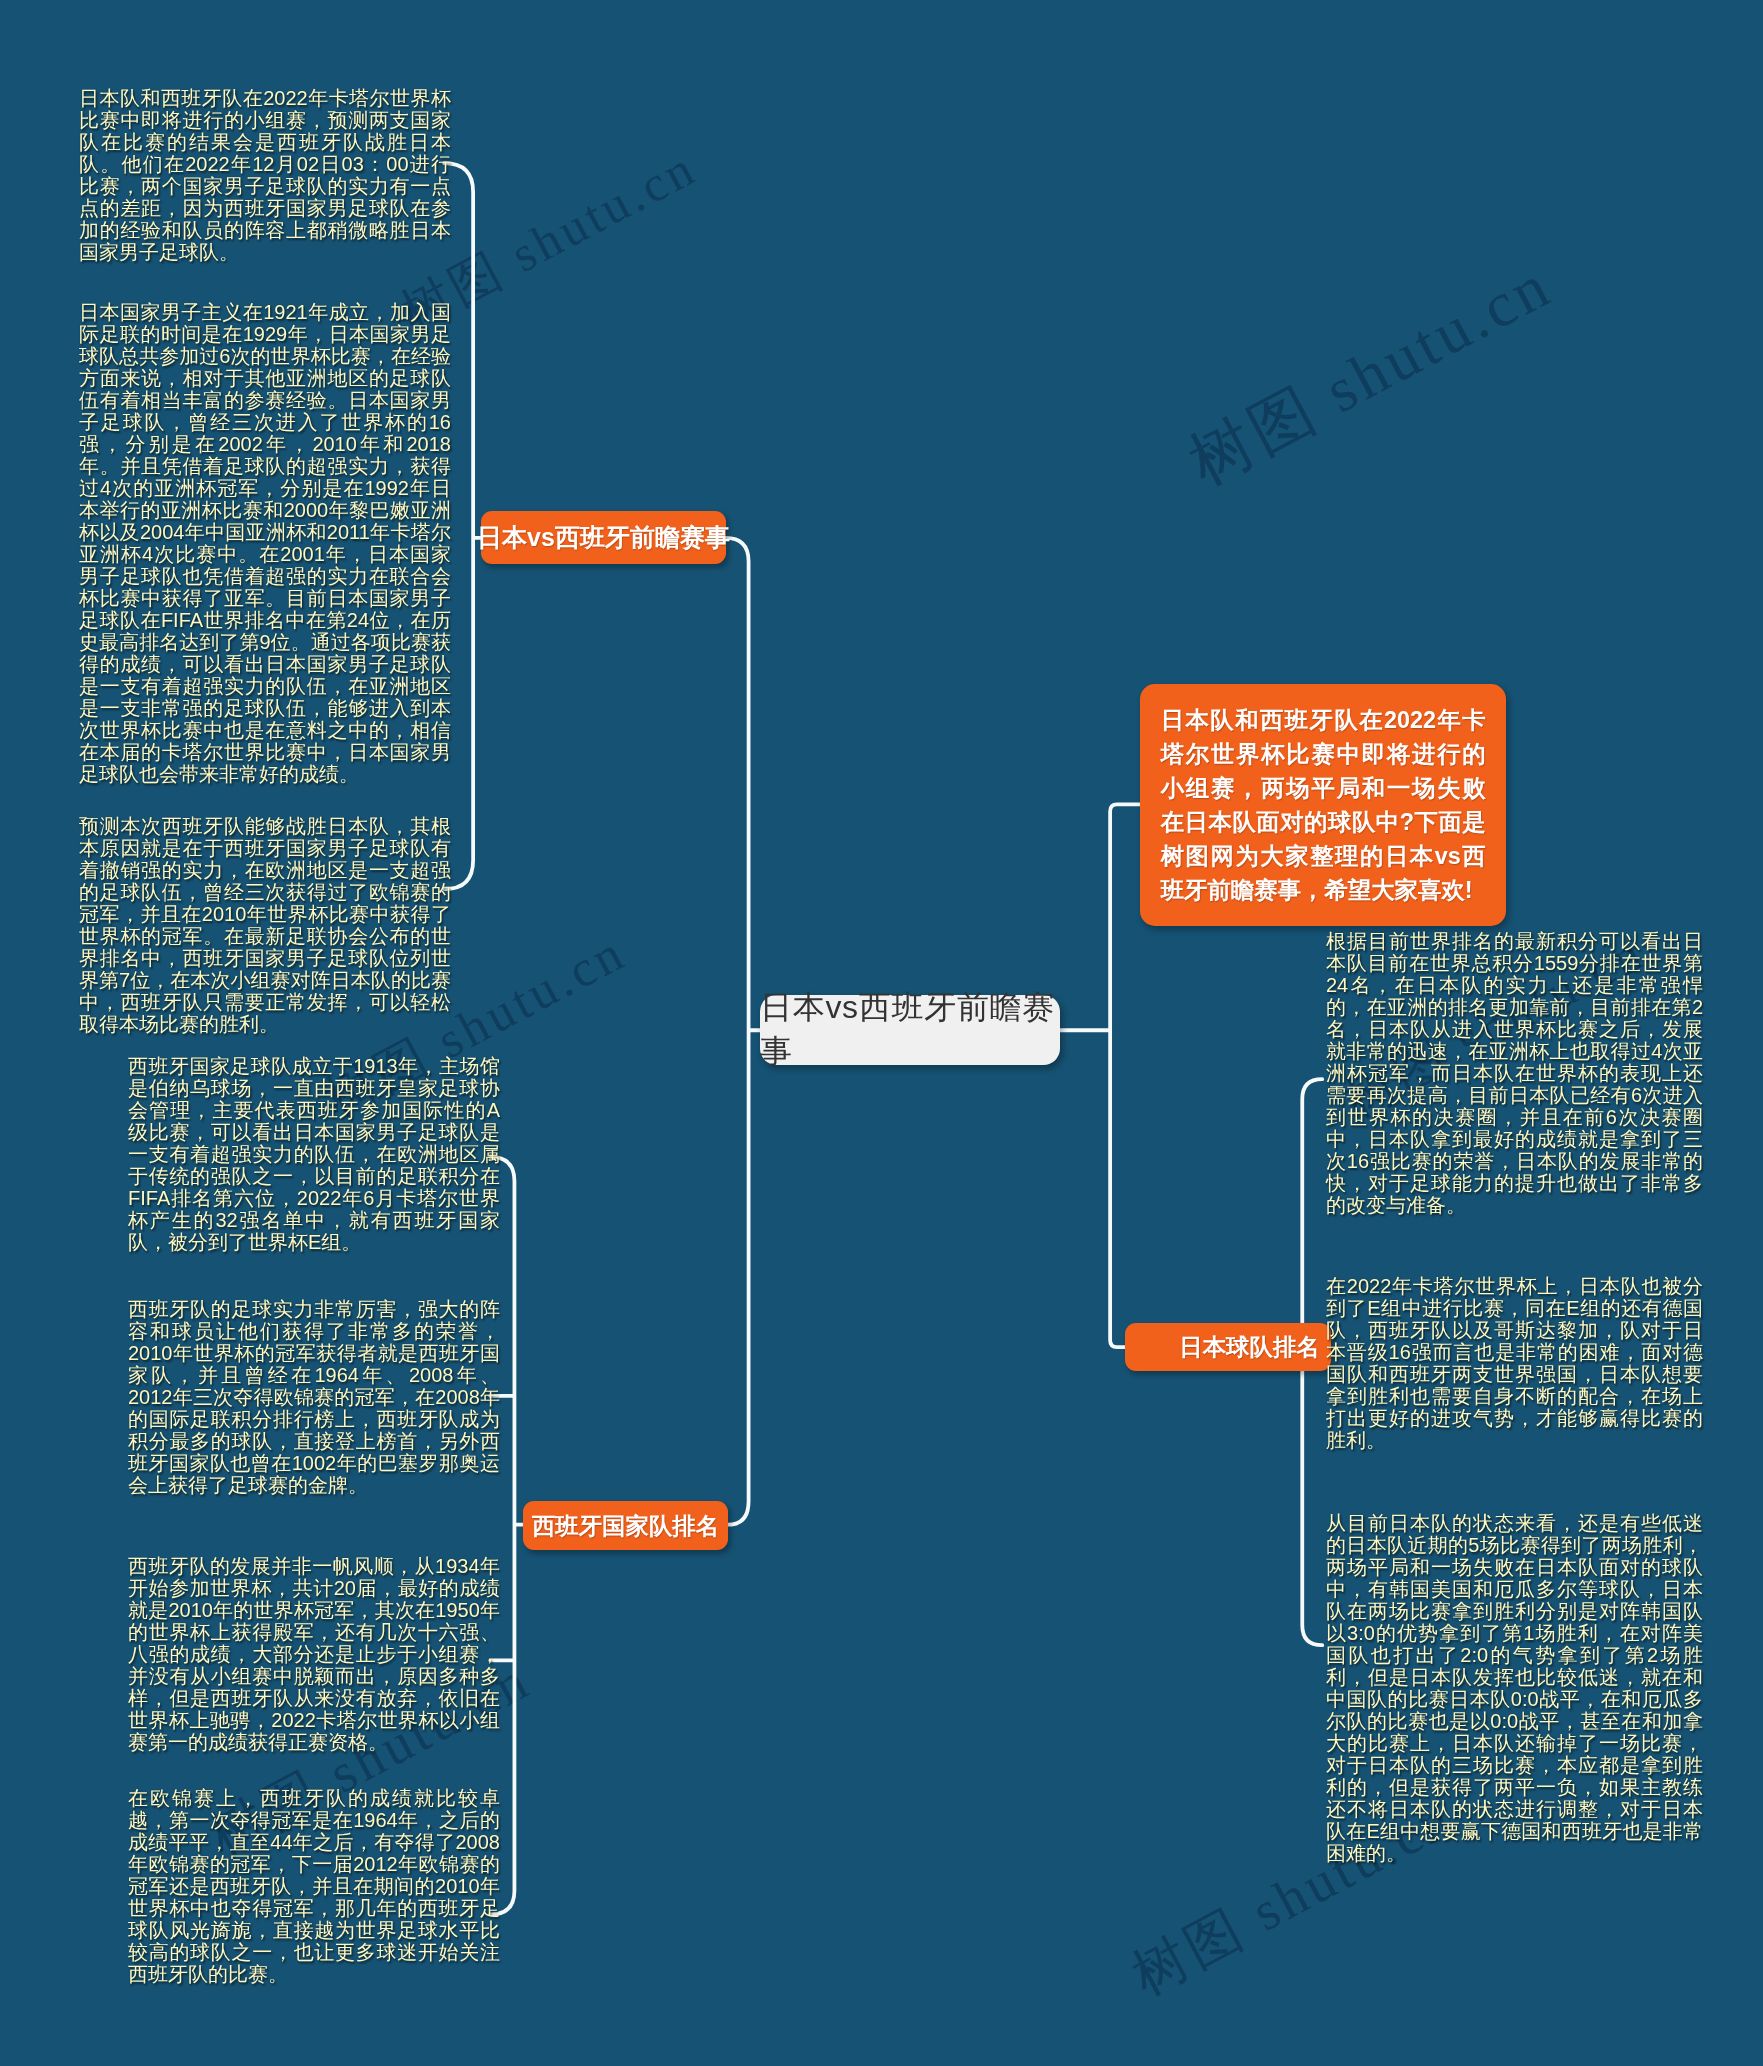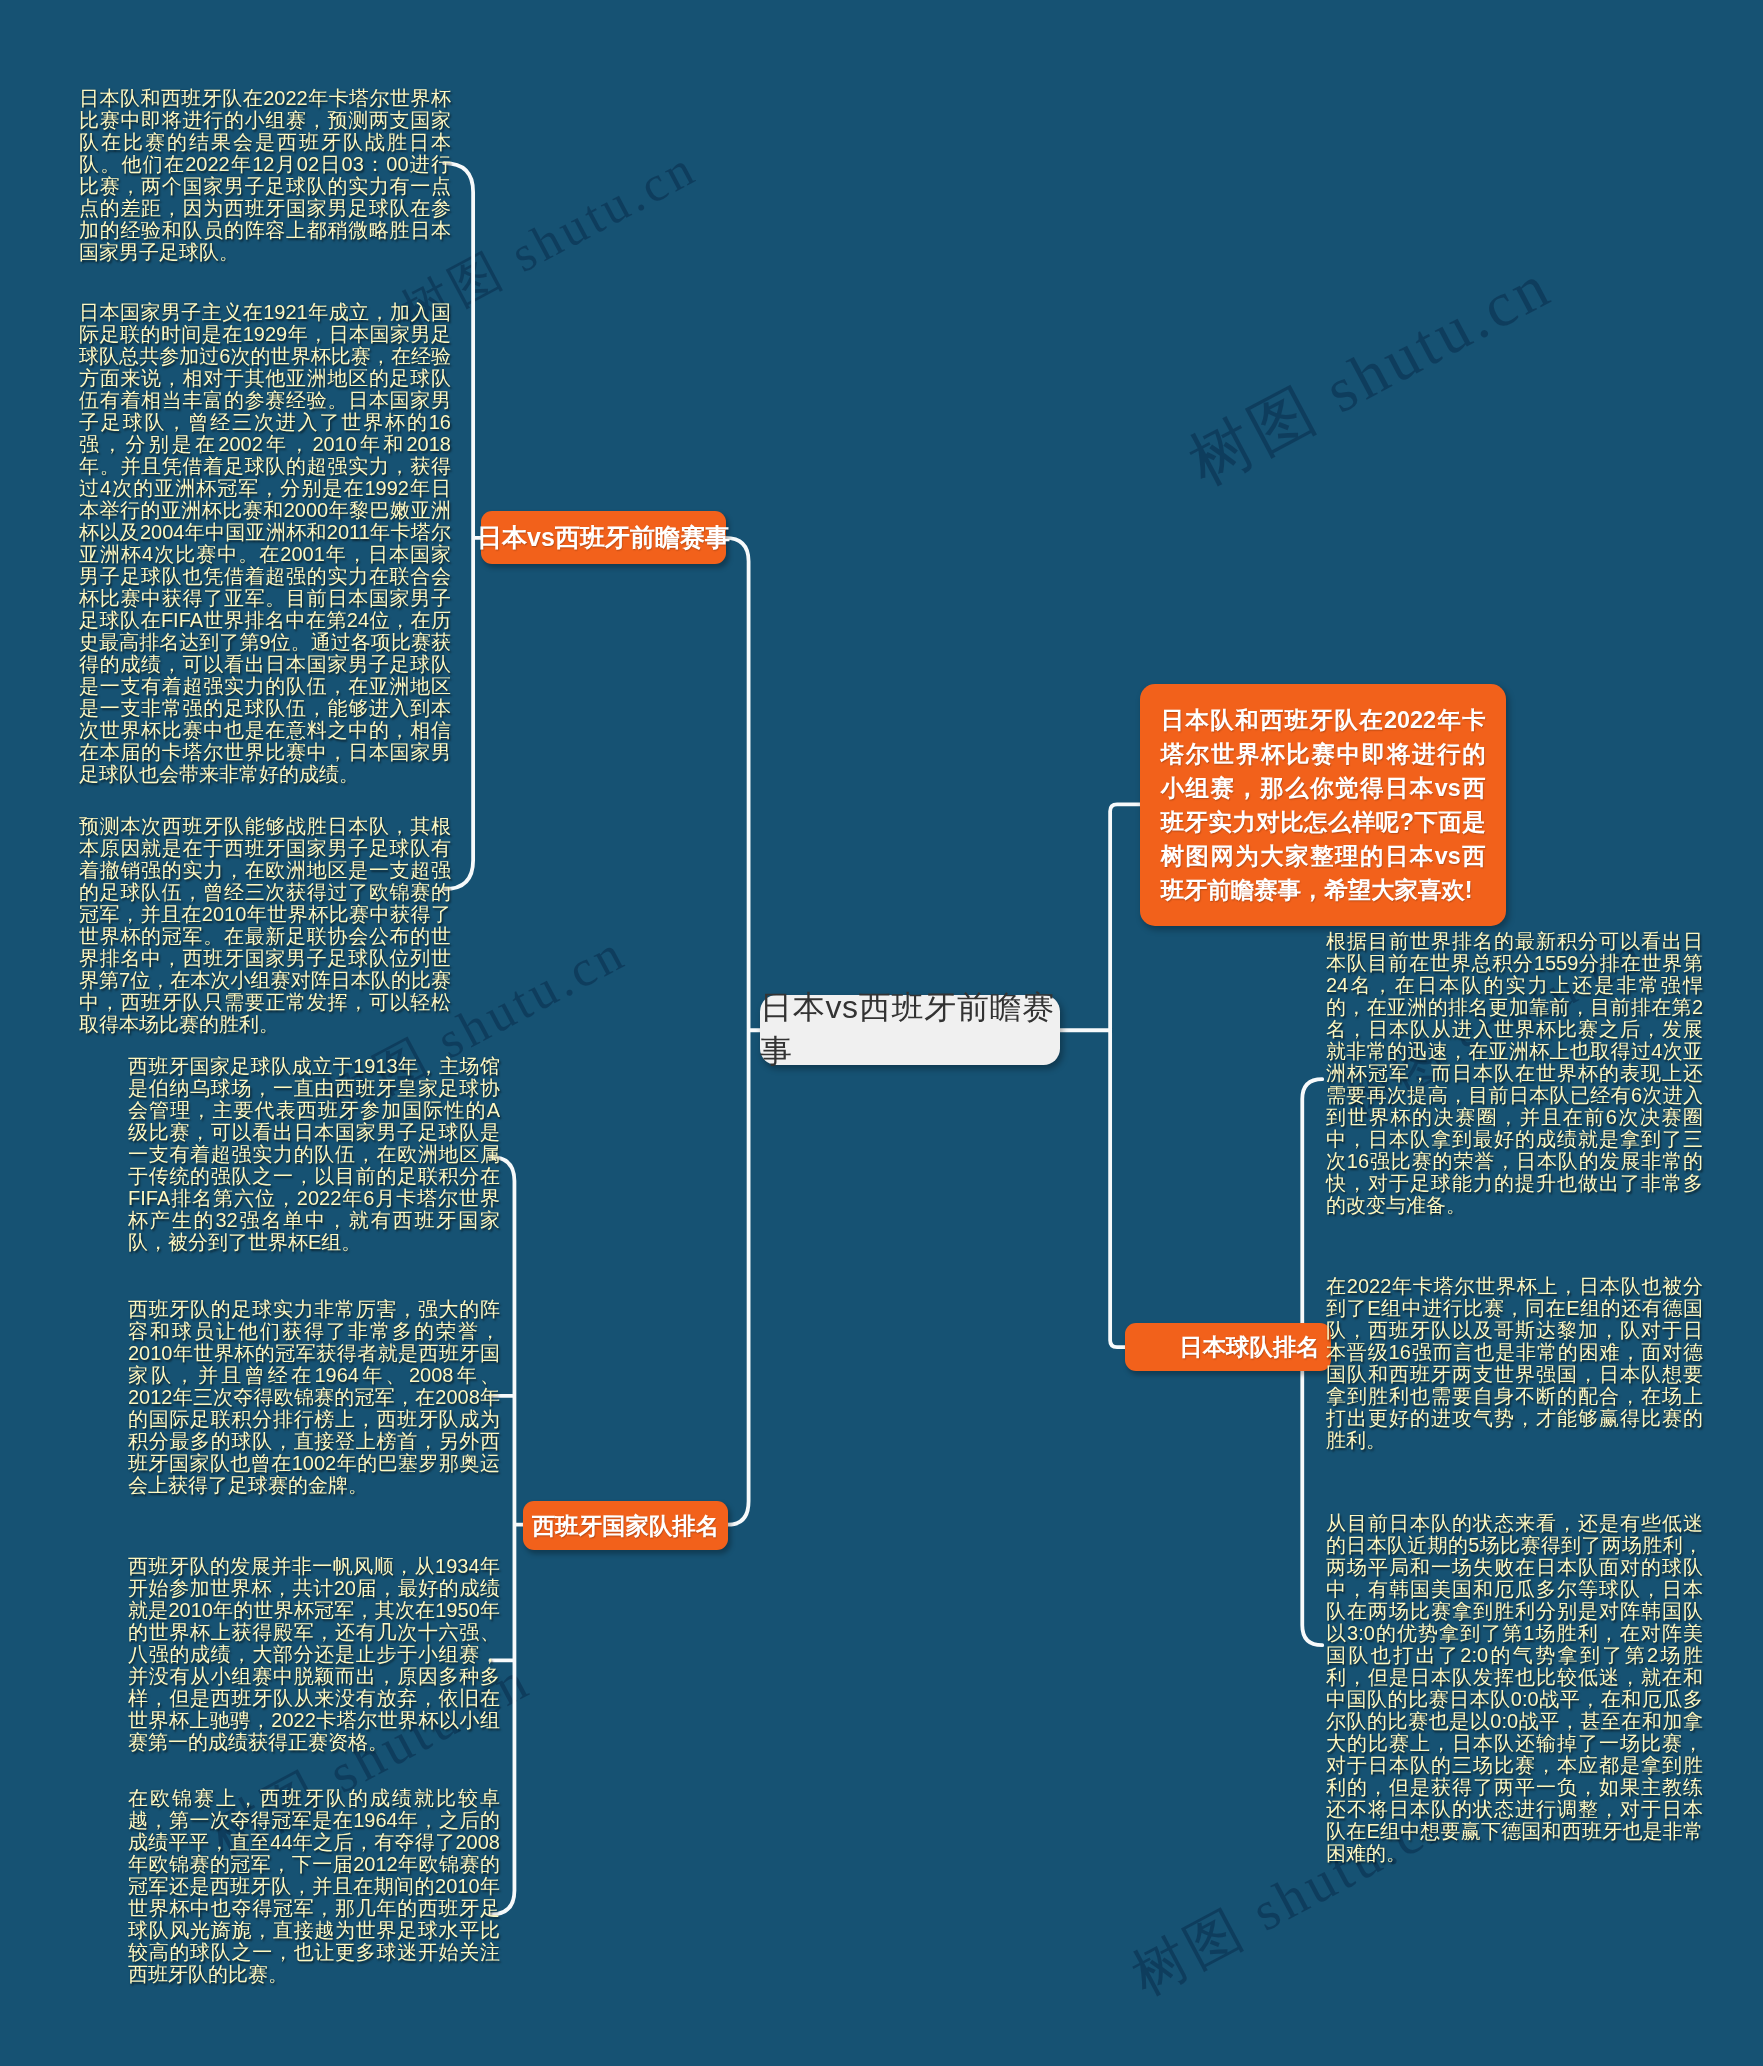--- a/index.html
+++ b/index.html
@@ -66,21 +66,21 @@
 
   <path d="M712,1680 Q747,1680 747,1715 L747,2745 Q747,2780 712,2780 M747,2027 L712,2027 M747,2214 L761,2214 M747,2411 L712,2411"></path>
 </svg>
 
 <div class="para" style="left:79px;top:87px;width:372px;">日本队和西班牙队在2022年卡塔尔世界杯比赛中即将进行的小组赛，预测两支国家队在比赛的结果会是西班牙队战胜日本队。他们在2022年12月02日03：00进行比赛，两个国家男子足球队的实力有一点点的差距，因为西班牙国家男足球队在参加的经验和队员的阵容上都稍微略胜日本国家男子足球队。</div>
 <div class="para" style="left:79px;top:301px;width:372px;">日本国家男子主义在1921年成立，加入国际足联的时间是在1929年，日本国家男足球队总共参加过6次的世界杯比赛，在经验方面来说，相对于其他亚洲地区的足球队伍有着相当丰富的参赛经验。日本国家男子足球队，曾经三次进入了世界杯的16强，分别是在2002年，2010年和2018年。并且凭借着足球队的超强实力，获得过4次的亚洲杯冠军，分别是在1992年日本举行的亚洲杯比赛和2000年黎巴嫩亚洲杯以及2004年中国亚洲杯和2011年卡塔尔亚洲杯4次比赛中。在2001年，日本国家男子足球队也凭借着超强的实力在联合会杯比赛中获得了亚军。目前日本国家男子足球队在FIFA世界排名中在第24位，在历史最高排名达到了第9位。通过各项比赛获得的成绩，可以看出日本国家男子足球队是一支有着超强实力的队伍，在亚洲地区是一支非常强的足球队伍，能够进入到本次世界杯比赛中也是在意料之中的，相信在本届的卡塔尔世界比赛中，日本国家男足球队也会带来非常好的成绩。</div>
 <div class="para" style="left:79px;top:815px;width:372px;">预测本次西班牙队能够战胜日本队，其根本原因就是在于西班牙国家男子足球队有着撤销强的实力，在欧洲地区是一支超强的足球队伍，曾经三次获得过了欧锦赛的冠军，并且在2010年世界杯比赛中获得了世界杯的冠军。在最新足联协会公布的世界排名中，西班牙国家男子足球队位列世界第7位，在本次小组赛对阵日本队的比赛中，西班牙队只需要正常发挥，可以轻松取得本场比赛的胜利。</div>
 
 <div class="chip" style="left:481px;top:511px;width:245px;height:53px;font-size:25px;">日本vs西班牙前瞻赛事</div>
 
-<div class="intro-box">日本队和西班牙队在2022年卡塔尔世界杯比赛中即将进行的小组赛，那么你觉得日本vs西班牙实力对比怎么样呢?下面是树图网为大家整理的日本vs西班牙前瞻赛事，希望大家喜欢!</div>
+<div class="intro-box">日本队和西班牙队在2022年卡塔尔世界杯比赛中即将进行的小组赛，两场平局和一场失败在日本队面对的球队中?下面是树图网为大家整理的日本vs西班牙前瞻赛事，希望大家喜欢!</div>
 
 <div class="central">日本vs西班牙前瞻赛事</div>
 
 <div class="chip" style="left:1125px;top:1323px;width:163px;height:48px;font-size:23.4px;padding-left:43px;">日本球队排名</div>
 
 <div class="para" style="left:1326px;top:930px;width:377px;">根据目前世界排名的最新积分可以看出日本队目前在世界总积分1559分排在世界第24名，在日本队的实力上还是非常强悍的，在亚洲的排名更加靠前，目前排在第2名，日本队从进入世界杯比赛之后，发展就非常的迅速，在亚洲杯上也取得过4次亚洲杯冠军，而日本队在世界杯的表现上还需要再次提高，目前日本队已经有6次进入到世界杯的决赛圈，并且在前6次决赛圈中，日本队拿到最好的成绩就是拿到了三次16强比赛的荣誉，日本队的发展非常的快，对于足球能力的提升也做出了非常多的改变与准备。</div>
 <div class="para" style="left:1326px;top:1264px;width:377px;margin-top:11px;">在2022年卡塔尔世界杯上，日本队也被分到了E组中进行比赛，同在E组的还有德国队，西班牙队以及哥斯达黎加，队对于日本晋级16强而言也是非常的困难，面对德国队和西班牙两支世界强国，日本队想要拿到胜利也需要自身不断的配合，在场上打出更好的进攻气势，才能够赢得比赛的胜利。</div>
 <div class="para" style="left:1326px;top:1512px;width:377px;">从目前日本队的状态来看，还是有些低迷的日本队近期的5场比赛得到了两场胜利，两场平局和一场失败在日本队面对的球队中，有韩国美国和厄瓜多尔等球队，日本队在两场比赛拿到胜利分别是对阵韩国队以3:0的优势拿到了第1场胜利，在对阵美国队也打出了2:0的气势拿到了第2场胜利，但是日本队发挥也比较低迷，就在和中国队的比赛日本队0:0战平，在和厄瓜多尔队的比赛也是以0:0战平，甚至在和加拿大的比赛上，日本队还输掉了一场比赛，对于日本队的三场比赛，本应都是拿到胜利的，但是获得了两平一负，如果主教练还不将日本队的状态进行调整，对于日本队在E组中想要赢下德国和西班牙也是非常困难的。</div>
 
 <div class="chip" style="left:523px;top:1501px;width:205px;height:49px;font-size:23.4px;">西班牙国家队排名</div>

